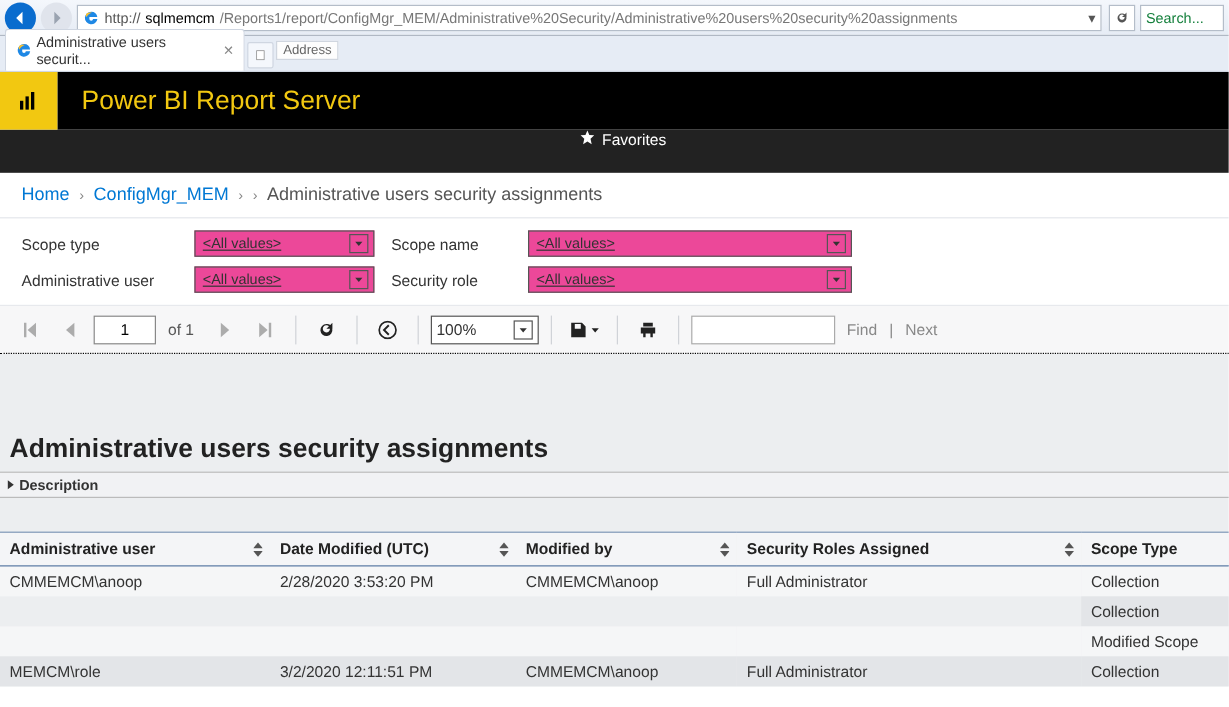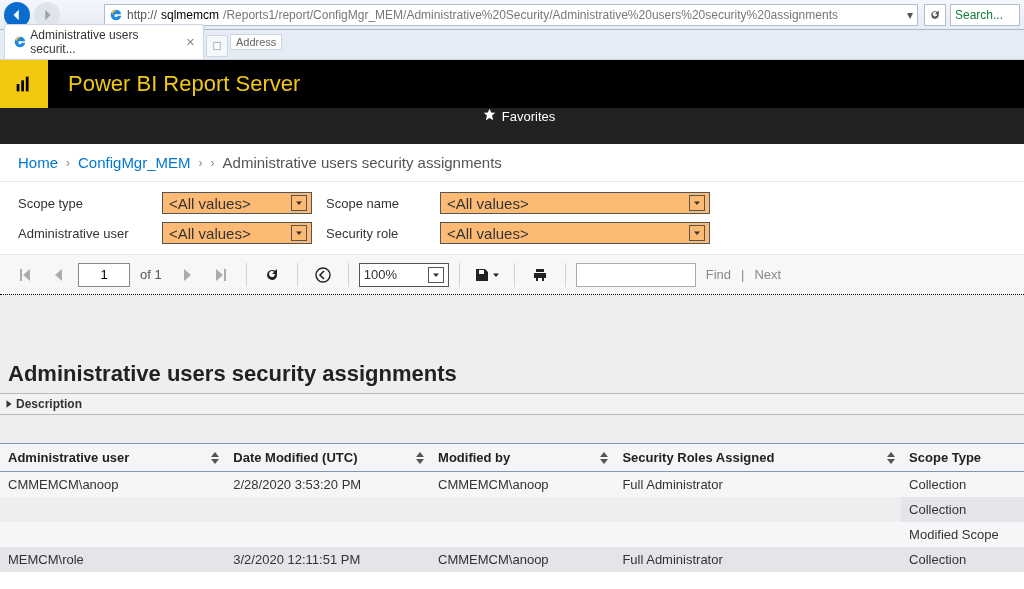--- a/index.html
+++ b/index.html
@@ -4,21 +4,21 @@
 <style>
   * { margin: 0; padding: 0; box-sizing: border-box; font-family: "Segoe UI", Tahoma, Arial, sans-serif; }
   body { background: #fff; font-size: 13px; color: #333; width: 1024px; height: 589px; overflow: hidden; }
 
   
   .browser-bar { display: flex; align-items: center; height: 30px; background: linear-gradient(#f4f7fc,#e6ecf5); border-bottom: 1px solid #b0b8c4; padding: 0 4px; gap: 4px; }
   .nav-btn { width: 26px; height: 26px; border-radius: 50%; background: #0a6cce; color: #fff; display: flex; align-items: center; justify-content: center; font-size: 15px; cursor: pointer; }
   .nav-btn svg { width: 14px; height: 14px; fill: #fff; }
   .nav-btn.disabled { background: #e0e4ec; color: #9aa3b0; }
   .nav-btn.disabled svg { fill: #9aa3b0; }
-  .url-bar { flex: 1; height: 22px; background: #fff; border: 1px solid #b4bdc9; display: flex; align-items: center; padding: 0 4px; font-size: 12px; color: #555; gap: 4px; overflow: hidden; white-space: nowrap; margin-left: 40px; }
+  .url-bar { flex: 1; height: 22px; background: #fff; border: 1px solid #b4bdc9; display: flex; align-items: center; padding: 0 4px; font-size: 12px; color: #555; gap: 4px; overflow: hidden; white-space: nowrap; }
   .url-bar .host { color: #000; }
   .url-bar .path { color: #777; }
   .refresh-ico { width: 22px; height: 22px; border: 1px solid #b4bdc9; display: flex; align-items: center; justify-content: center; margin-left: 2px; background: #fff; cursor: pointer; }
   .refresh-ico svg { width: 12px; height: 12px; fill: #555; }
   .search-box { width: 70px; height: 22px; border: 1px solid #b4bdc9; background: #fff; padding: 0 4px; font-size: 12px; color: #15803d; display: flex; align-items: center; }
 
   
   .tab-strip { display: flex; align-items: flex-end; height: 30px; background: #e6ecf5; padding-left: 4px; gap: 2px; border-bottom: 1px solid #cfd6e1; }
   .tab { display: flex; align-items: center; gap: 4px; background: #fff; border: 1px solid #cfd6e1; border-bottom: none; border-radius: 3px 3px 0 0; padding: 3px 8px; font-size: 12px; max-width: 200px; }
   .tab-ico { width: 14px; height: 14px; display: flex; align-items: center; justify-content: center; }
@@ -40,21 +40,21 @@
 
   
   .bc { display: flex; align-items: center; gap: 8px; padding: 10px 18px; font-size: 15px; border-bottom: 1px solid #e4e7eb; }
   .bc a { color: #0078d4; text-decoration: none; cursor: pointer; }
   .bc .sep { color: #888; font-size: 12px; }
   .bc .cur { color: #555; }
 
   
   .params { display: grid; grid-template-columns: 130px 150px 100px 280px; row-gap: 8px; column-gap: 14px; padding: 10px 18px; align-items: center; border-bottom:1px solid #e7e9ed; }
   .param-label { font-size: 13px; color: #333; }
-  .select { border: 1px solid #555; height: 22px; display: flex; align-items: center; justify-content: space-between; padding: 0 4px 0 6px; font-size: 15px; background: #fdba74; cursor: pointer; }
+  .select { border: 1px solid #555; height: 22px; display: flex; align-items: center; justify-content: space-between; padding: 0 4px 0 6px; font-size: 12px; background: #ec4899; cursor: pointer; text-decoration: underline; }
   .select .chev { border:1px solid #555; width:16px; height:16px; display:flex; align-items:center; justify-content:center; margin-left:4px; }
   .select .chev svg { width:8px; height:8px; fill:#333; }
 
   
   .rv-bar { height: 40px; display: flex; align-items: center; gap: 4px; padding: 0 10px; border-bottom:1px dotted #000; background: #f7f7f8; }
   .rv-btn { width: 30px; height: 30px; display: flex; align-items: center; justify-content: center; cursor: pointer; }
   .rv-btn.disabled { opacity: .35; cursor: default; }
   .rv-btn svg { width: 16px; height: 16px; fill: #222; }
   .rv-sep { width: 1px; height: 24px; background: #d0d3d8; margin: 0 6px; }
   .rv-page { width: 52px; height: 24px; border: 1px solid #888; text-align: center; font-size: 13px; }

